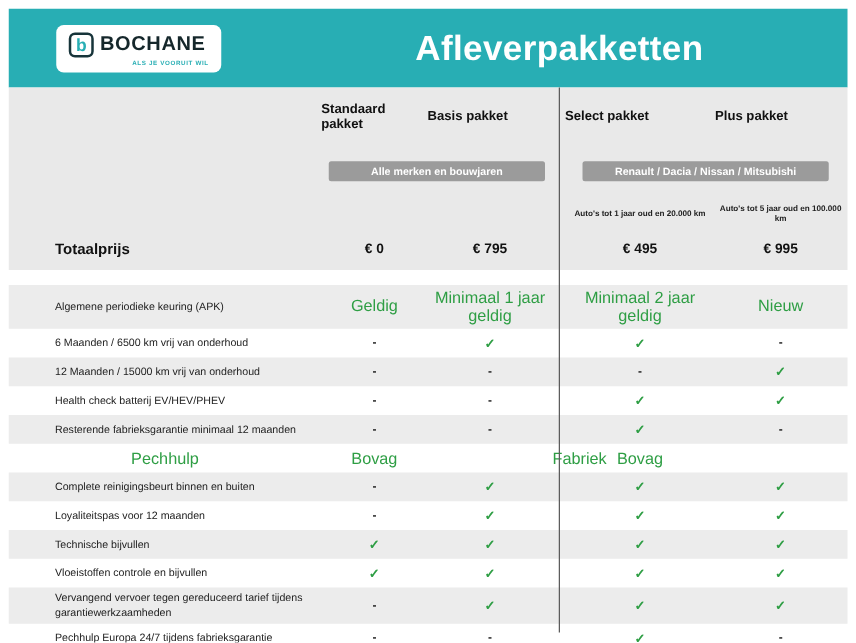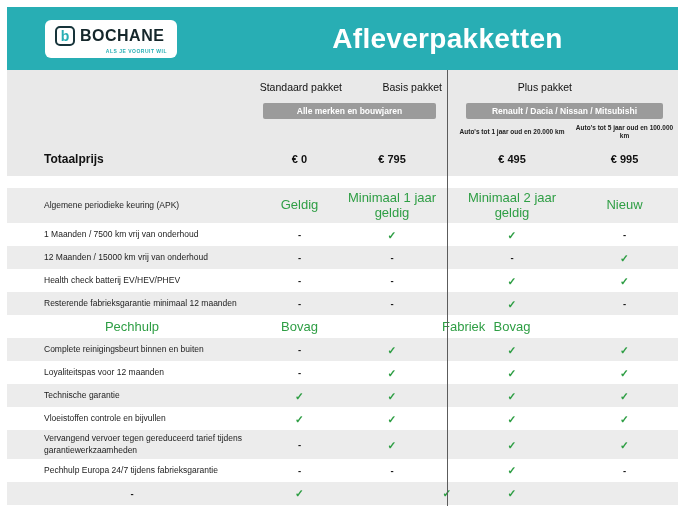--- a/index.html
+++ b/index.html
@@ -42,30 +42,30 @@
   .vdivider {
     position:absolute; left:440px; top:0; width:1px; height:436px;
     background:#5c5c5c; z-index:5;
   }
   .cols {
     display:grid;
     grid-template-columns:250px 85px 100px 10px 120px 105px;
     align-items:center;
   }
   .thead { background:#e9e9e9; padding-top:11px; }
-  .pkg-name { font-size:10.5px; font-weight:normal; color:#111; text-align:right; }
+  .pkg-name { font-size:10.5px; font-weight:bold; color:#111; text-align:left; }
   .badges {
     display:grid; grid-template-columns:250px 185px 10px 225px;
     margin-top:8px; align-items:center;
   }
   .badge {
     background:#9b9b9b; color:#fff; font-size:8.5px; font-weight:bold;
     text-align:center; padding:3px 0; border-radius:2px;
   }
-  .badge.b1 { margin:2px 6px; }
+  .badge.b1 { margin:16px 6px; }
   .badge.b2 { margin:0 14px; }
   .note {
     font-size:6.5px; font-weight:bold; color:#222;
     text-align:center; margin-top:3px; line-height:1.2;
   }
   .totaal { margin-top:5px; padding:7px 0 10px 0; }
   .total-label { font-size:12px; font-weight:bold; color:#111; padding-left:37px; }
   .price { font-size:11px; font-weight:bold; color:#111; text-align:center; }
 
   
@@ -96,20 +96,21 @@
 
   <div class="table-area">
     <div class="vdivider"></div>
 
     <div class="thead">
       <div class="cols names" id="col-names">
           <div></div>
           <div class="pkg-name">Standaard pakket</div>
           <div class="pkg-name">Basis pakket</div>
           <div></div>
+          <div class="pkg-name">Select pakket</div>
           <div class="pkg-name">Plus pakket</div>
         </div>
 
       <div class="badges">
         <div></div>
         <div class="badge b1">Alle merken en bouwjaren</div>
         <div></div>
         <div class="badge b2">Renault / Dacia / Nissan / Mitsubishi</div>
       </div>
 
@@ -135,21 +136,21 @@
     <div class="rows" id="rows">
         <div class="cols frow shaded">
           <div class="row-label">Algemene periodieke keuring (APK)</div>
           <div class="cell gtext">Geldig</div>
           <div class="cell gtext">Minimaal 1 jaar geldig</div>
           <div></div>
           <div class="cell gtext">Minimaal 2 jaar geldig</div>
           <div class="cell gtext">Nieuw</div>
         </div>
         <div class="cols frow">
-          <div class="row-label">1 Maanden / 7500 km vrij van onderhoud</div>
+          <div class="row-label">6 Maanden / 6500 km vrij van onderhoud</div>
           <div class="cell dash">-</div>
           <div class="cell check">✓</div>
           <div></div>
           <div class="cell check">✓</div>
           <div class="cell dash">-</div>
         </div>
         <div class="cols frow shaded">
           <div class="row-label">12 Maanden / 15000 km vrij van onderhoud</div>
           <div class="cell dash">-</div>
           <div class="cell dash">-</div>
@@ -190,21 +191,21 @@
         </div>
         <div class="cols frow">
           <div class="row-label">Loyaliteitspas voor 12 maanden</div>
           <div class="cell dash">-</div>
           <div class="cell check">✓</div>
           <div></div>
           <div class="cell check">✓</div>
           <div class="cell check">✓</div>
         </div>
         <div class="cols frow shaded">
-          <div class="row-label">Technische garantie</div>
+          <div class="row-label">Technische bijvullen</div>
           <div class="cell check">✓</div>
           <div class="cell check">✓</div>
           <div></div>
           <div class="cell check">✓</div>
           <div class="cell check">✓</div>
         </div>
         <div class="cols frow">
           <div class="row-label">Vloeistoffen controle en bijvullen</div>
           <div class="cell check">✓</div>
           <div class="cell check">✓</div>

